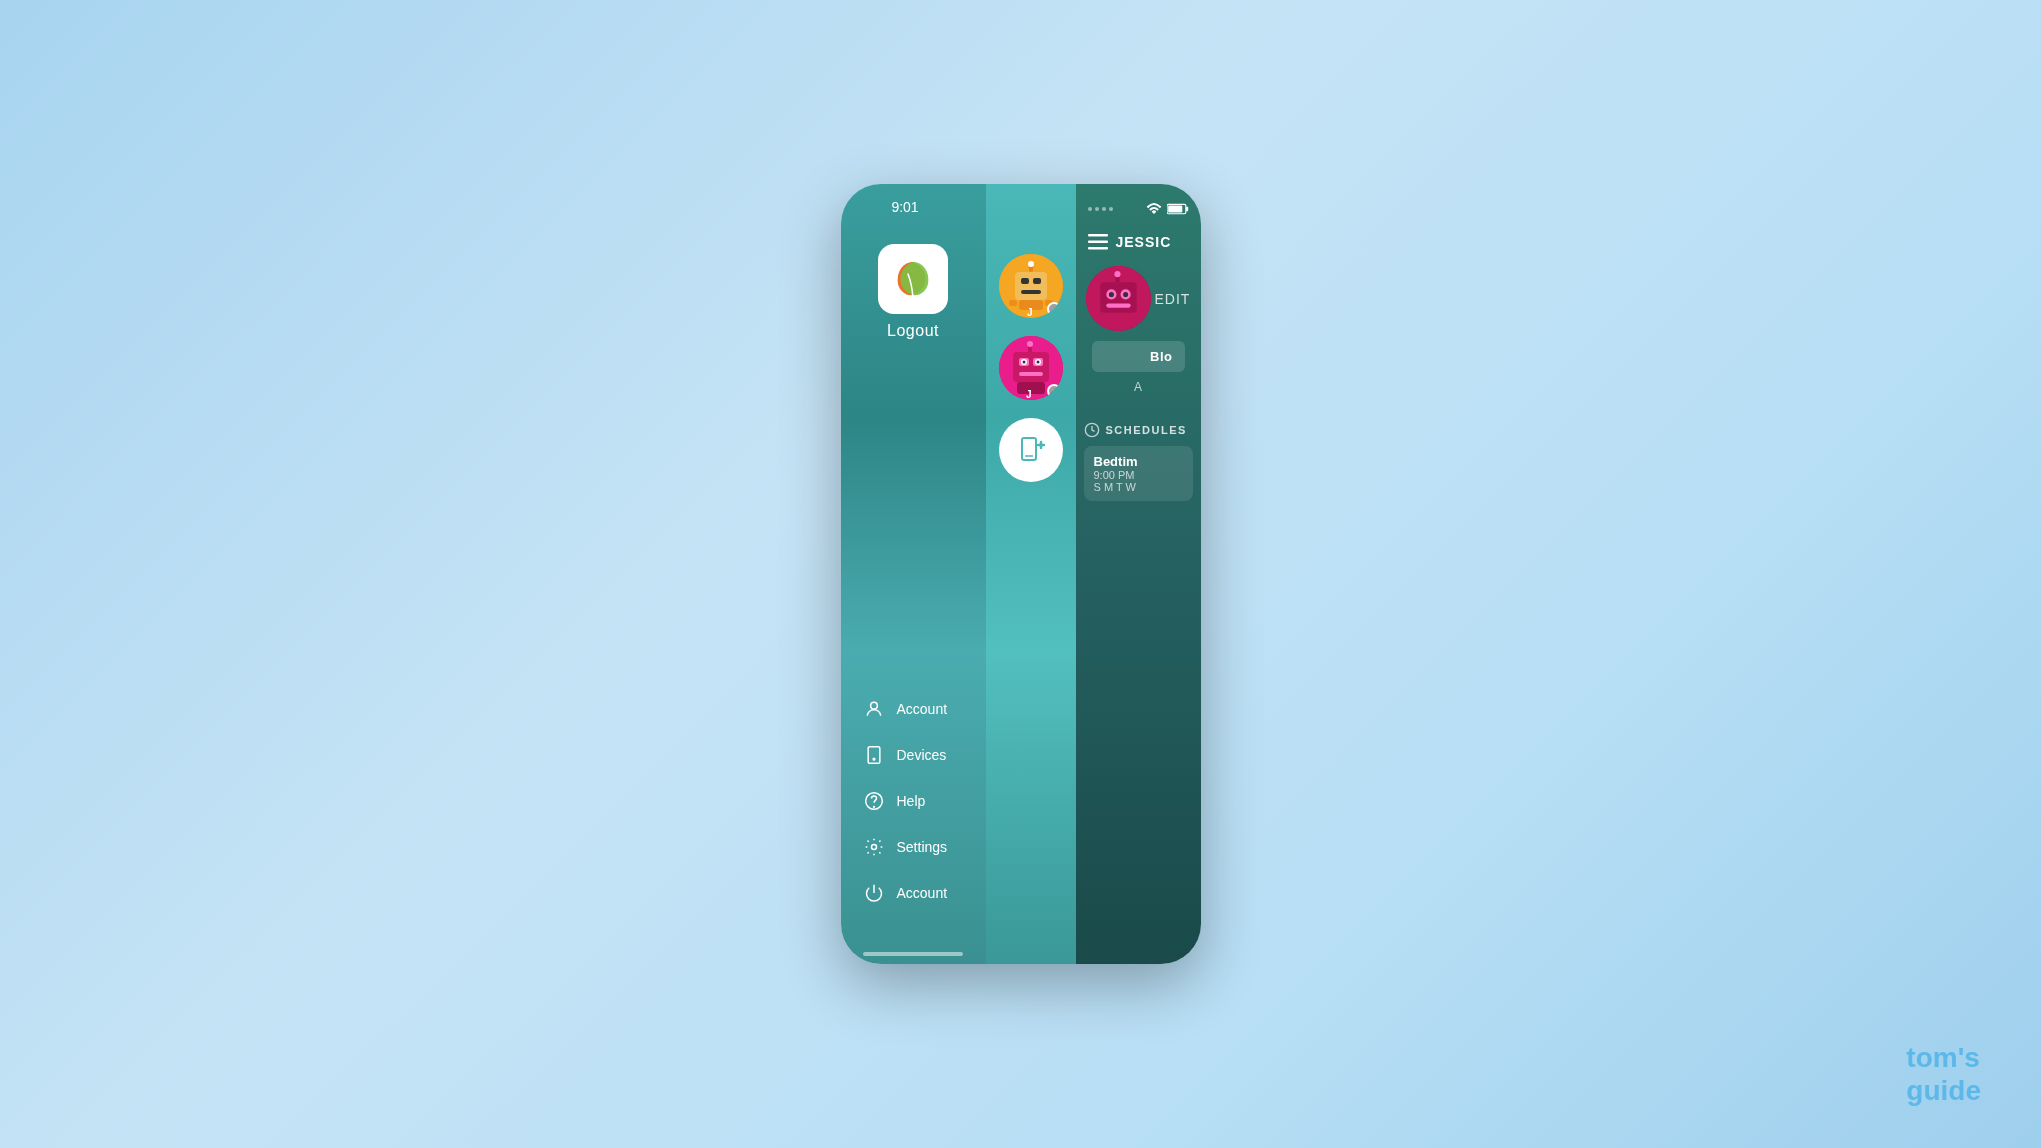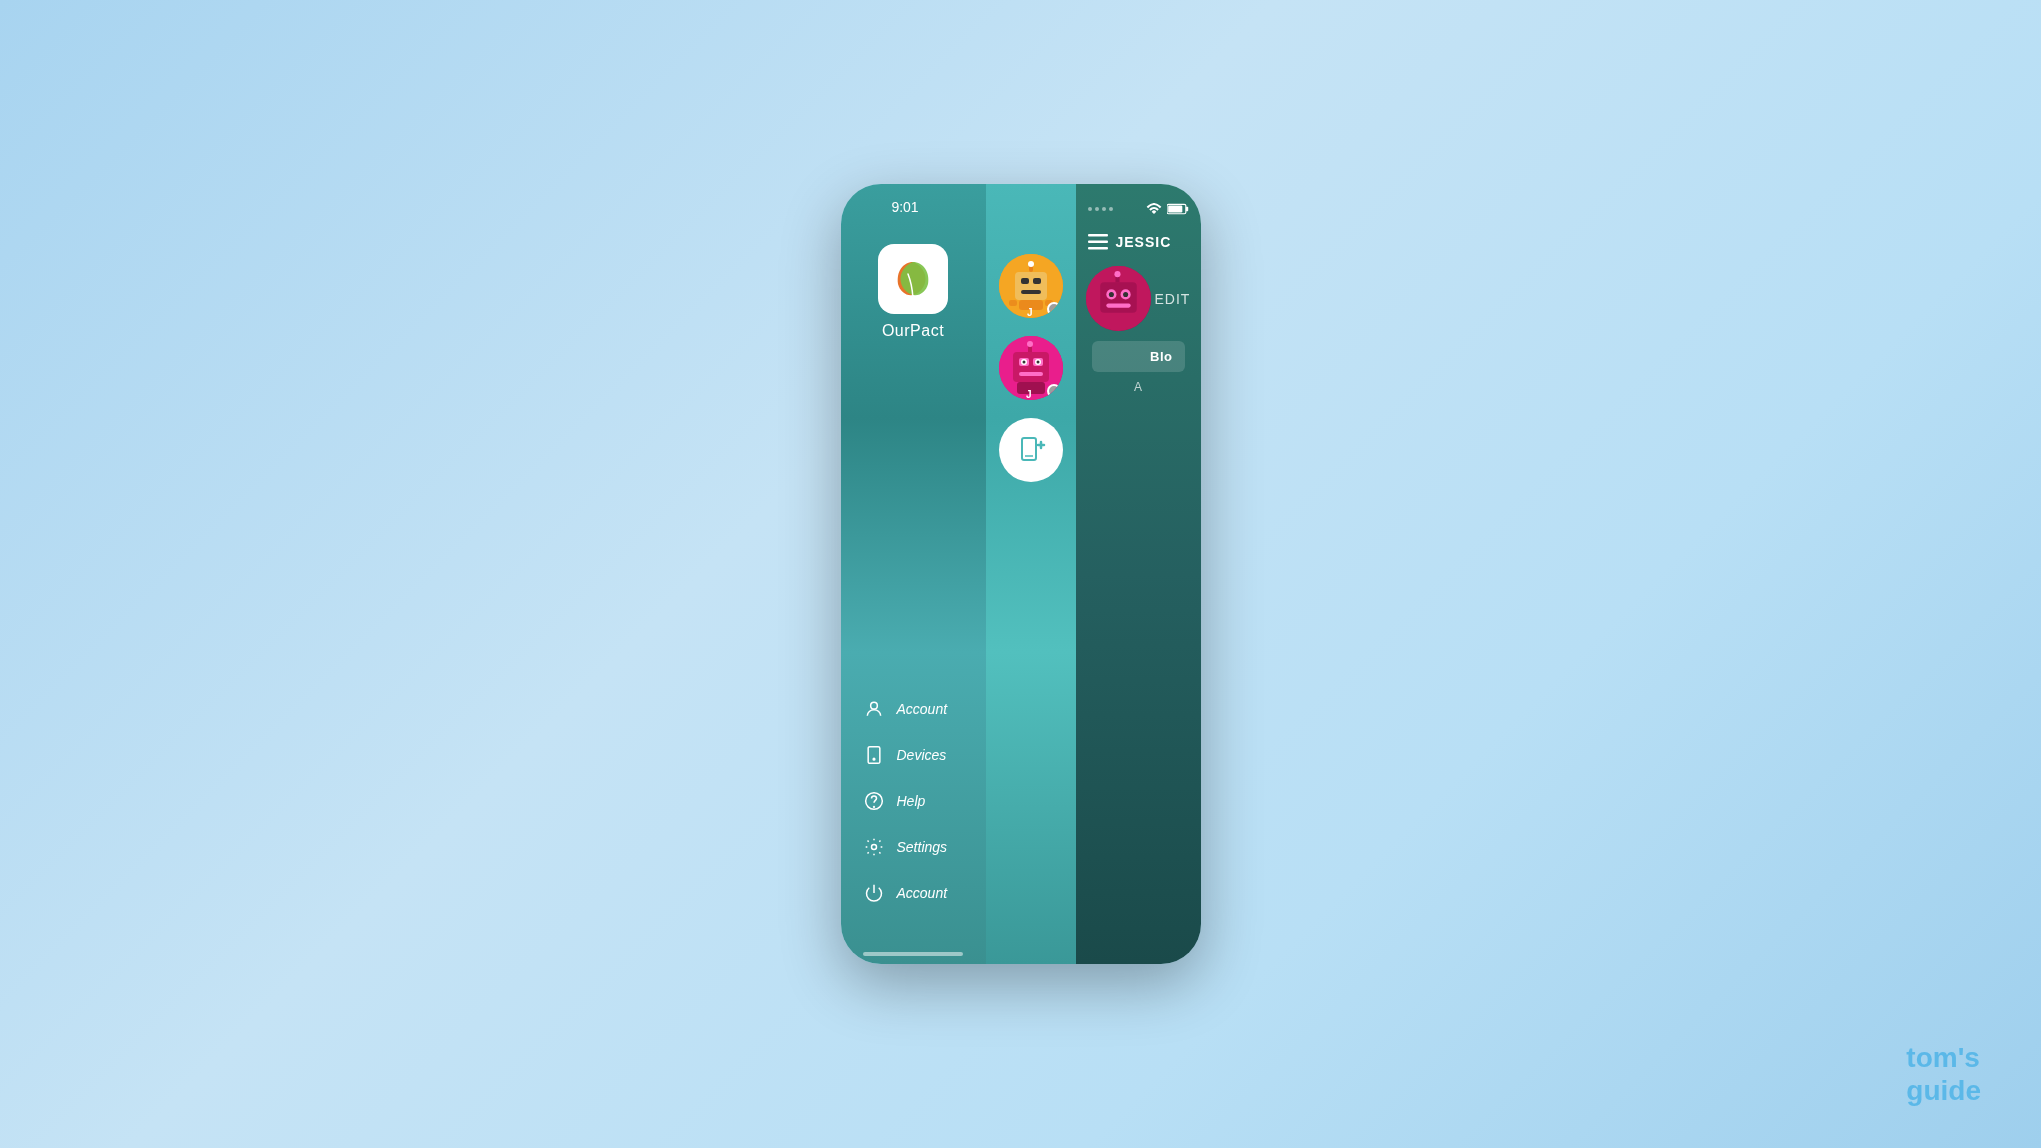--- a/index.html
+++ b/index.html
@@ -82,21 +82,20 @@
     }
 
     .menu-items {
       display: flex;
       flex-direction: column;
       width: 100%;
       padding: 0 10px;
       gap: 4px;
       margin-top: auto;
       padding-bottom: 50px;
-      font-style: italic;
     }
 
     .menu-item {
       display: flex;
       align-items: center;
       padding: 10px 12px;
       color: white;
       gap: 12px;
       cursor: pointer;
       border-radius: 8px;
@@ -305,21 +304,21 @@
 
     <div class="app-logo-container">
       <div class="app-logo">
         <svg viewBox="0 0 50 50" xmlns="http://www.w3.org/2000/svg">
 
           <path d="M25 8 C15 8, 8 18, 10 30 C12 38, 20 44, 28 40 C36 36, 40 26, 36 18 C32 10, 25 8, 25 8Z" fill="#e8732a"></path>
           <path d="M25 8 C35 8, 42 18, 40 30 C38 38, 30 44, 22 40 C14 36, 10 26, 14 18 C18 10, 25 8, 25 8Z" fill="#7bc144" opacity="0.9"></path>
           <path d="M25 44 C25 44, 24 30, 20 20" stroke="white" stroke-width="1.5" fill="none" stroke-linecap="round"></path>
         </svg>
       </div>
-      <span class="app-name">OurPact</span>
+      <span class="app-name">Logout</span>
     </div>
 
     <div class="menu-items">
 
       <div class="menu-item">
         <div class="menu-icon">
           <svg width="20" height="20" viewBox="0 0 24 24" fill="none" stroke="white" stroke-width="1.8">
             <circle cx="12" cy="8" r="4"></circle>
             <path d="M4 20c0-4 3.6-7 8-7s8 3 8 7"></path>
           </svg>
@@ -487,20 +486,34 @@
       </div>
     </div>
 
     <div style="padding:4px 8px;">
       <button class="block-btn">
         <span>Blo</span>
       </button>
       <div class="allow-btn">A</div>
     </div>
 
+    <div class="schedules-section">
+      <div class="schedules-header">
+        <svg width="16" height="16" viewBox="0 0 24 24" fill="none" stroke="rgba(255,255,255,0.7)" stroke-width="2">
+          <circle cx="12" cy="12" r="10"></circle>
+          <path d="M12 6v6l4 2"></path>
+        </svg>
+        <span class="schedules-label">SCHEDULES</span>
+      </div>
+      <div class="schedule-card">
+        <div class="schedule-name">Bedtim</div>
+        <div class="schedule-time">9:00 PM</div>
+        <div class="schedule-days">S M T W</div>
+      </div>
+    </div>
   </div>
 
 </div>
 
 <div class="toms-guide">
   <span>tom's</span>
   <span>guide</span>
 </div>
 
 </body></html>

